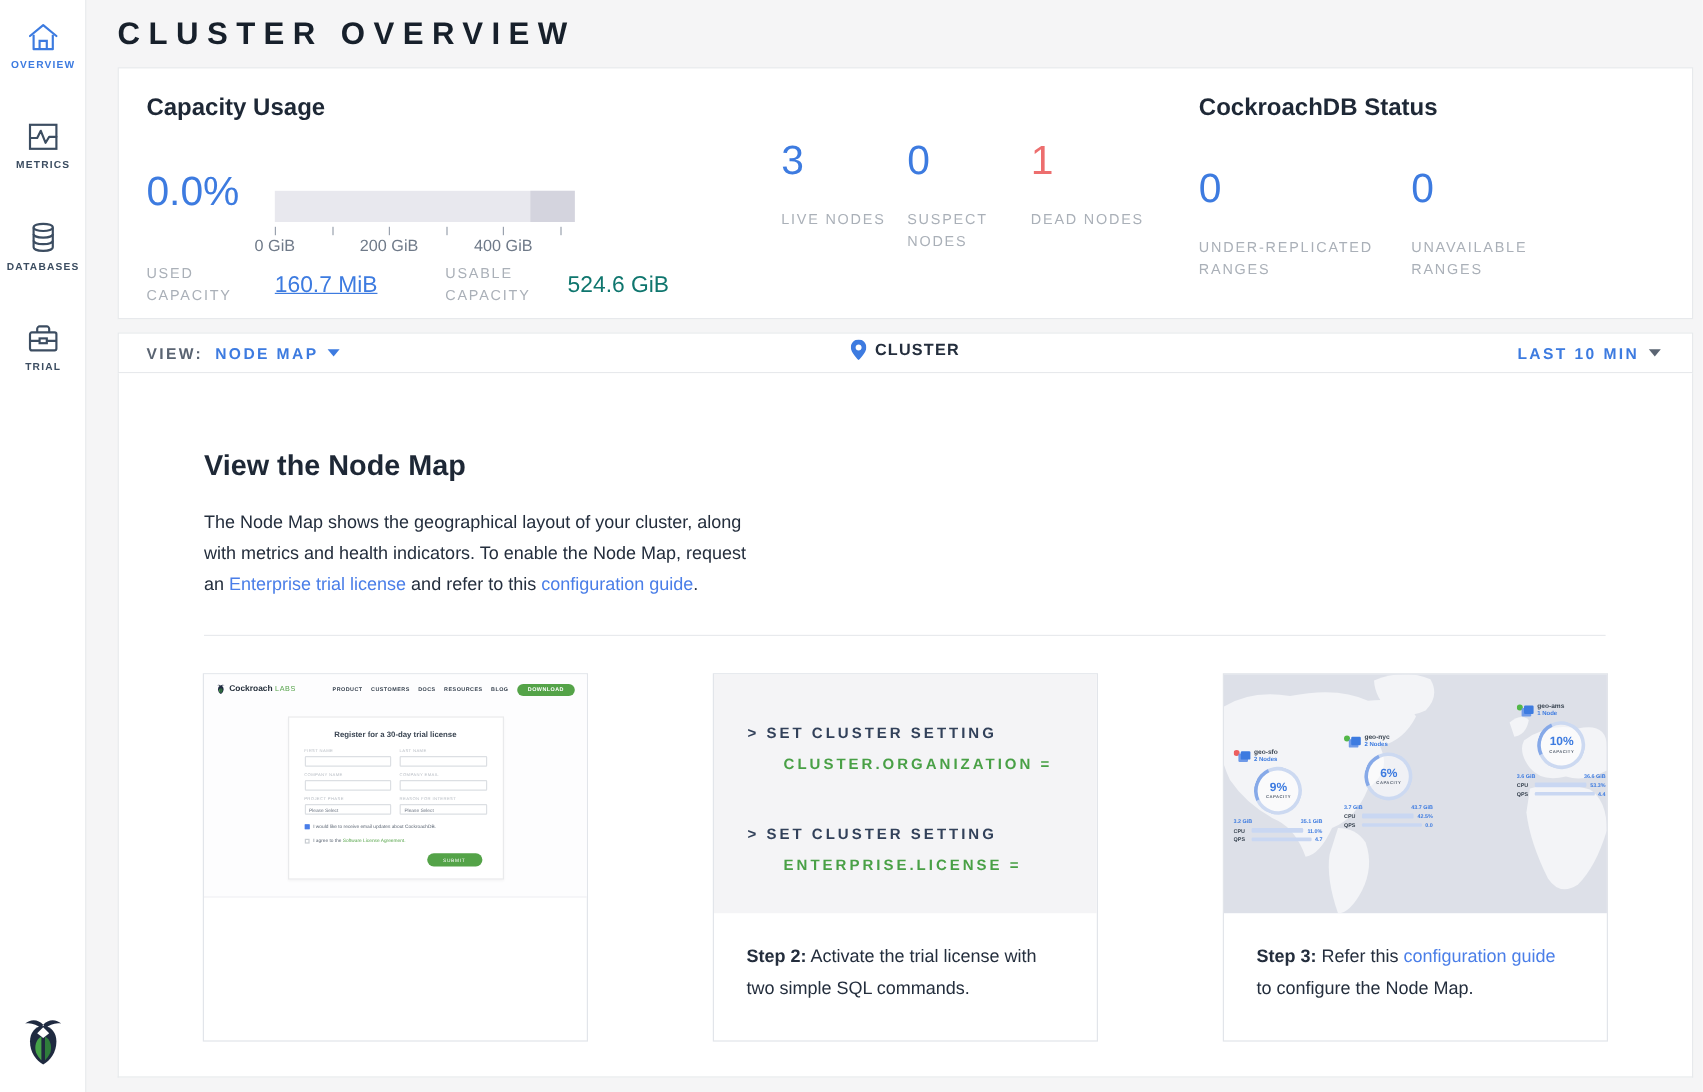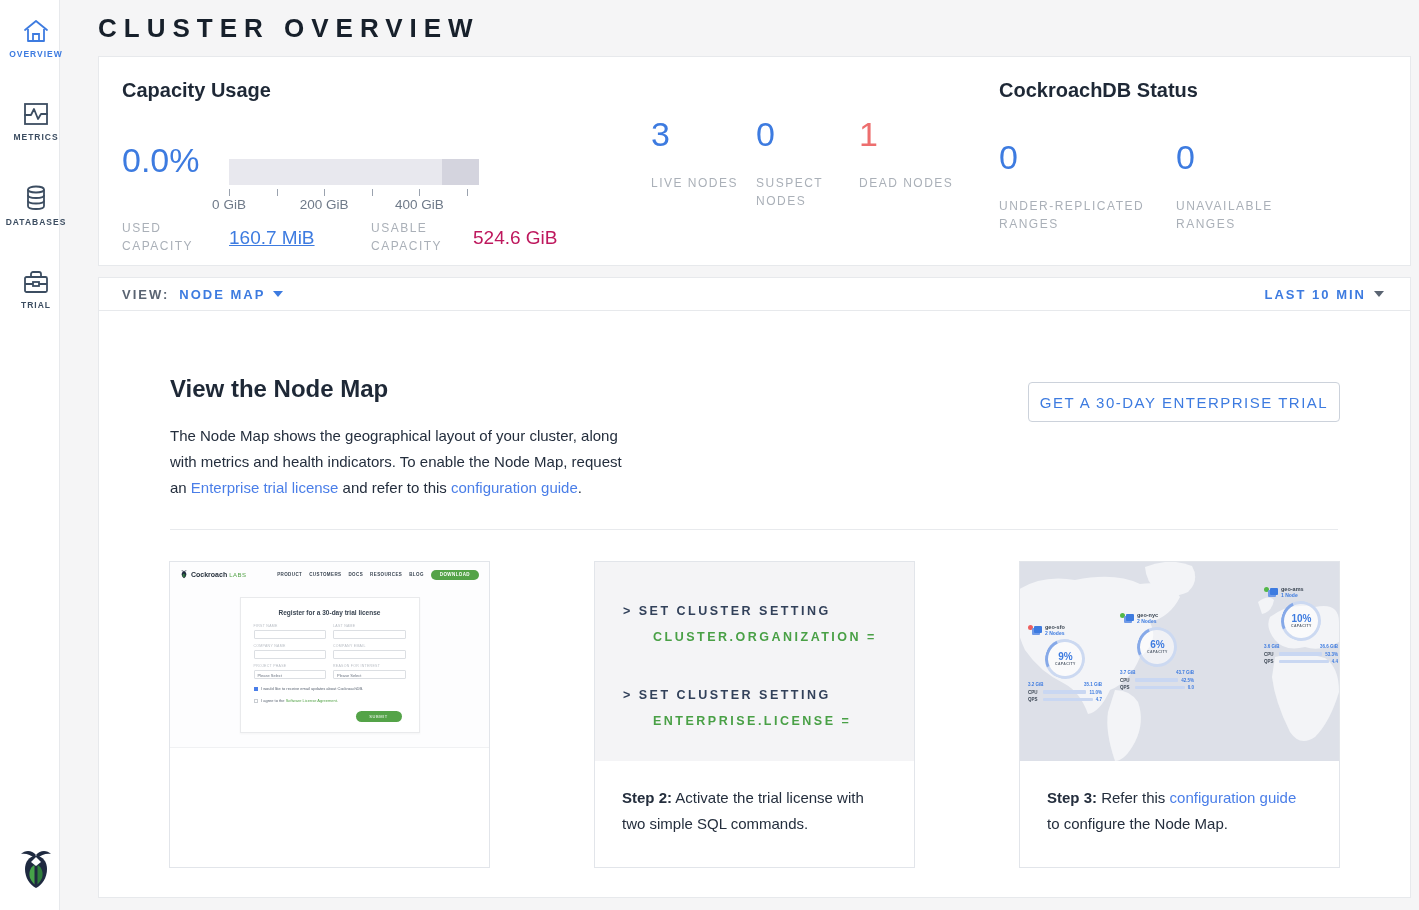--- a/index.html
+++ b/index.html
@@ -6,21 +6,21 @@
   html,body { width:1419px; height:910px; }
   body {
     font-family:"Liberation Sans", sans-serif;
     background:#f5f5f6;
     color:#242e3d;
     position:relative;
     overflow:hidden;
   }
   
   .sidebar {
-    position:absolute; left:0; top:0; bottom:0; width:60px;
+    position:absolute; left:0; top:0; bottom:0; width:72px;
     background:#ffffff; border-right:1px solid #e7e9ec; z-index:5;
   }
   .side-item { width:72px; text-align:center; padding-top:18px; cursor:pointer; color:#3c4d61; }
   .side-item .lbl { display:block; font-size:8.5px; letter-spacing:1px; font-weight:700; margin-top:5px; }
   .side-item.active { color:#3d7be0; }
   .side-item svg { display:block; margin:0 auto; }
   .side-logo { position:absolute; bottom:14px; left:0; width:72px; text-align:center; }
   
   .content { position:absolute; left:72px; top:0; right:0; bottom:0; }
   .page-title {
@@ -40,21 +40,21 @@
   .cap-bar .dark { position:absolute; right:0; top:0; height:26px; width:15%; background:#d4d4de; }
   .cap-ticks { position:absolute; left:107px; top:110px; width:238px; height:7px; }
   .cap-ticks i { position:absolute; top:0; width:1px; height:7px; background:#9aa2ae; }
   .cap-ticklabels { position:absolute; left:107px; top:118px; width:238px; }
   .cap-ticklabels span { position:absolute; transform:translateX(-50%); font-size:13.5px; color:#6f7a89; white-space:nowrap; }
   .cap-footer { position:absolute; top:136px; left:0; width:520px; }
   .small-label { font-size:12px; letter-spacing:1.5px; color:#aab0b8; font-weight:500; line-height:18px; }
   .cap-used-label   { position:absolute; left:0;   top:4px; width:100px; }
   .cap-used-value   { position:absolute; left:107px; top:12px; font-size:19px; color:#3d7be0;text-decoration:underline; }
   .cap-usable-label { position:absolute; left:249px; top:4px; width:100px; }
-  .cap-usable-value { position:absolute; left:351px; top:12px; font-size:19px; color:#be185d; }
+  .cap-usable-value { position:absolute; left:351px; top:12px; font-size:19px; color:#0f766e; }
   .node-col { left:552px; width:330px; }
   .repl-col { left:900px; width:415px; }
   .metric-row { display:flex; margin-top:35px; }
   .metric { display:flex; flex-direction:column; }
   .metric .val { font-size:34px; color:#3d7be0; line-height:40px; }
   .metric .small-label { margin-top:20px; }
   
   .viewbar { display:flex; align-items:center; }
   .vb-left { position:absolute; left:23px; display:flex; align-items:center; cursor:pointer; }
   .vb-label { font-size:13px; letter-spacing:2px; color:#5a6472; font-weight:600; }
@@ -246,33 +246,40 @@
       </div>
     </div>
   </section>
 
   <section class="panel viewbar">
     <div class="vb-left">
       <span class="vb-label">VIEW:</span>
       <span class="vb-value">NODE MAP</span>
       <span class="caret"></span>
     </div>
+    <div class="vb-center">
+      <span class="inner">
+        <svg width="13" height="17" viewBox="0 0 13 17">
+          <path d="M6.5 0 C2.9 0 0 2.9 0 6.5 C0 11 6.5 17 6.5 17 C6.5 17 13 11 13 6.5 C13 2.9 10.1 0 6.5 0 Z M6.5 9 C5.1 9 4 7.9 4 6.5 C4 5.1 5.1 4 6.5 4 C7.9 4 9 5.1 9 6.5 C9 7.9 7.9 9 6.5 9 Z" fill="#3d7be0"></path>
+        </svg>
+        <span class="vb-cluster">CLUSTER</span>
+      </span>
+    </div>
     <div class="vb-right">
       <span class="vb-value" style="margin-left:0">LAST 10 MIN</span>
       <span class="caret gray"></span>
     </div>
   </section>
 
   <section class="panel main-panel">
 
     <h2 class="nm-heading">View the Node Map</h2>
 
     <p class="nm-desc"><span>The Node Map shows the geographical layout of your cluster, along with metrics and health indicators. To enable the Node Map, request an </span><a class="link">Enterprise trial license</a><span> and refer to this </span><a class="link">configuration guide</a><span>.</span></p>
 
-    <button class="cta-btn">GET A 30-DAY ENTERPRISE TRIAL</button>
 
     <div class="nm-divider"></div>
 
     <div class="cards">
 
       <div class="card">
         <div class="site">
           <div class="site-header">
             <span class="site-brand">
               <svg width="8" height="11" viewBox="0 0 38 44">

